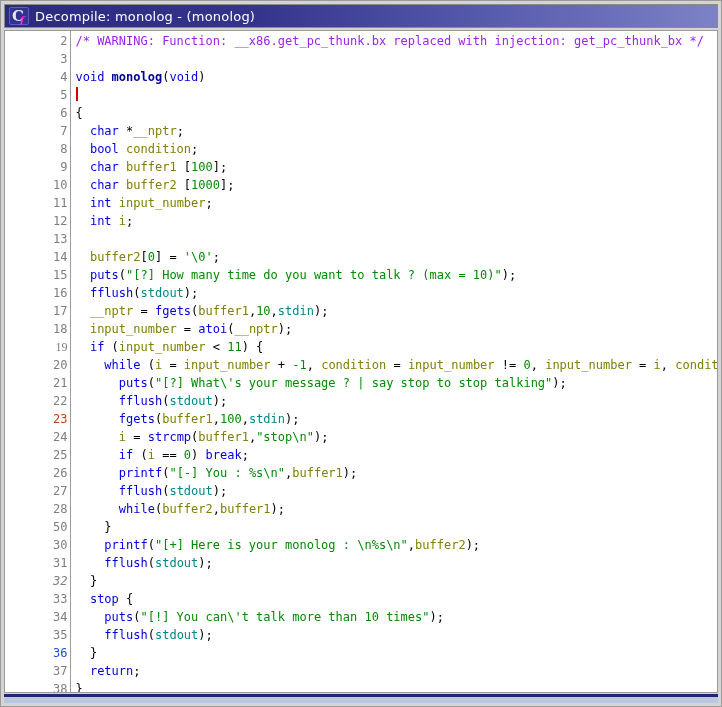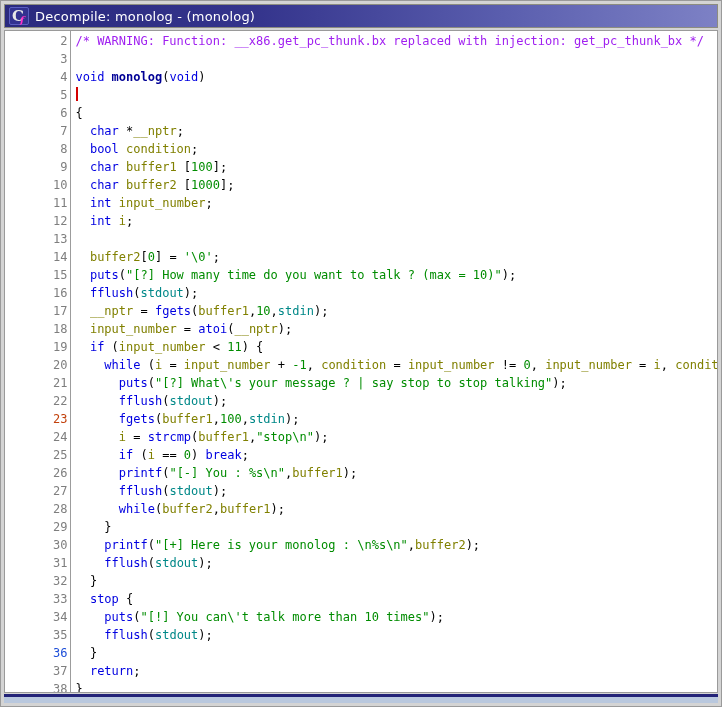--- a/index.html
+++ b/index.html
@@ -111,34 +111,34 @@
         <div class="ln" style="color: rgb(126, 126, 126);">9</div>
         <div class="ln" style="color: rgb(126, 126, 126);">10</div>
         <div class="ln" style="color: rgb(126, 126, 126);">11</div>
         <div class="ln" style="color: rgb(126, 126, 126);">12</div>
         <div class="ln" style="color: rgb(126, 126, 126);">13</div>
         <div class="ln" style="color: rgb(126, 126, 126);">14</div>
         <div class="ln" style="color: rgb(126, 126, 126);">15</div>
         <div class="ln" style="color: rgb(126, 126, 126);">16</div>
         <div class="ln" style="color: rgb(126, 126, 126);">17</div>
         <div class="ln" style="color: rgb(126, 126, 126);">18</div>
-        <div class="ln" style="color: rgb(126, 126, 126);">19</div>
+        <div class="ln" style="color: rgb(126, 126, 126); font-family: Liberation Serif, serif;">19</div>
         <div class="ln" style="color: rgb(126, 126, 126);">20</div>
         <div class="ln" style="color: rgb(126, 126, 126);">21</div>
         <div class="ln" style="color: rgb(126, 126, 126);">22</div>
         <div class="ln" style="color: #c2410c; margin-left: 32px;">23</div>
         <div class="ln" style="color: rgb(126, 126, 126);">24</div>
         <div class="ln" style="color: rgb(126, 126, 126);">25</div>
         <div class="ln" style="color: rgb(126, 126, 126);">26</div>
         <div class="ln" style="color: rgb(126, 126, 126);">27</div>
         <div class="ln" style="color: rgb(126, 126, 126);">28</div>
-        <div class="ln" style="color: rgb(126, 126, 126);">29</div>
+        <div class="ln" style="color: rgb(126, 126, 126);">50</div>
         <div class="ln" style="color: rgb(126, 126, 126);">30</div>
         <div class="ln" style="color: rgb(126, 126, 126);">31</div>
-        <div class="ln" style="color: rgb(126, 126, 126);">32</div>
+        <div class="ln" style="color: rgb(126, 126, 126); font-style: italic;">32</div>
         <div class="ln" style="color: rgb(126, 126, 126);">33</div>
         <div class="ln" style="color: rgb(126, 126, 126);">34</div>
         <div class="ln" style="color: rgb(126, 126, 126);">35</div>
         <div class="ln" style="color: #1d4ed8;">36</div>
         <div class="ln" style="color: rgb(126, 126, 126);">37</div>
         <div class="ln" style="color: rgb(126, 126, 126); padding-left: 48px;">38</div>
       </div>
     <div class="code" id="code">
         <div class="line"><span style="color: rgb(160, 32, 240);">/* WARNING: Function: __x86.get_pc_thunk.bx replaced with injection: get_pc_thunk_bx */</span></div>
         <div class="line"></div>

